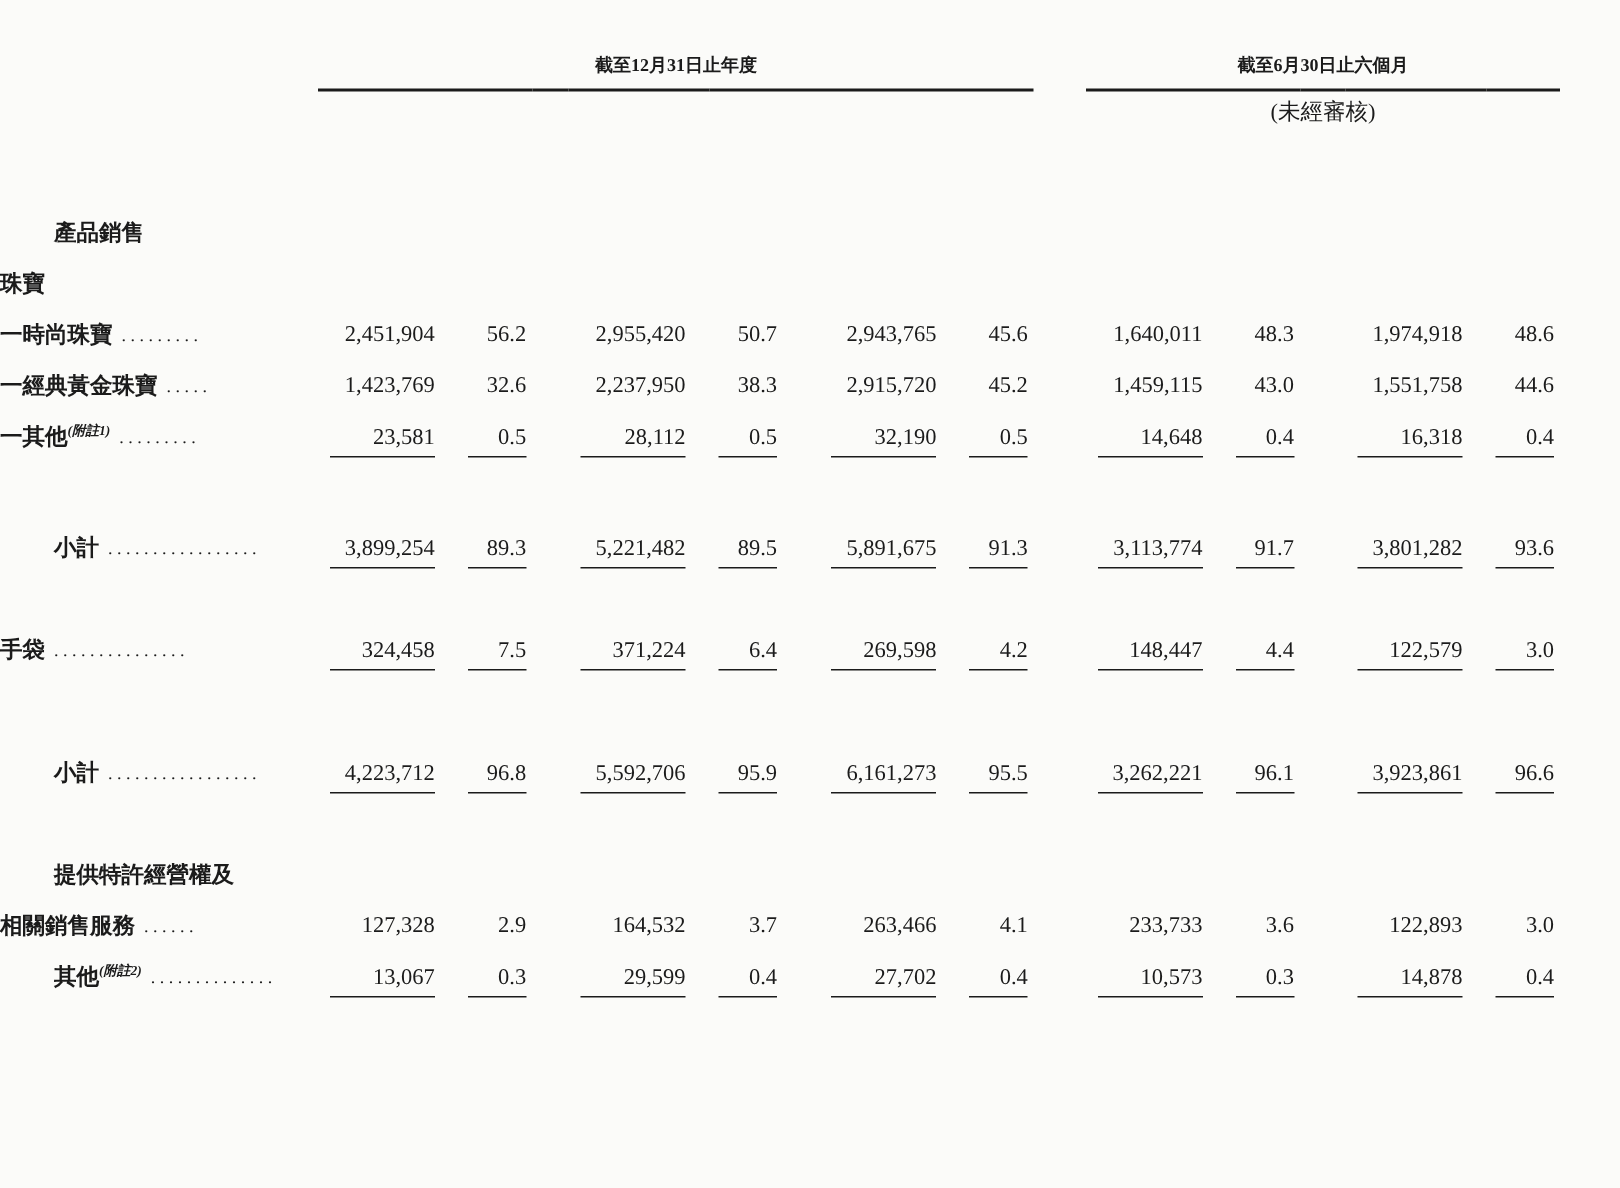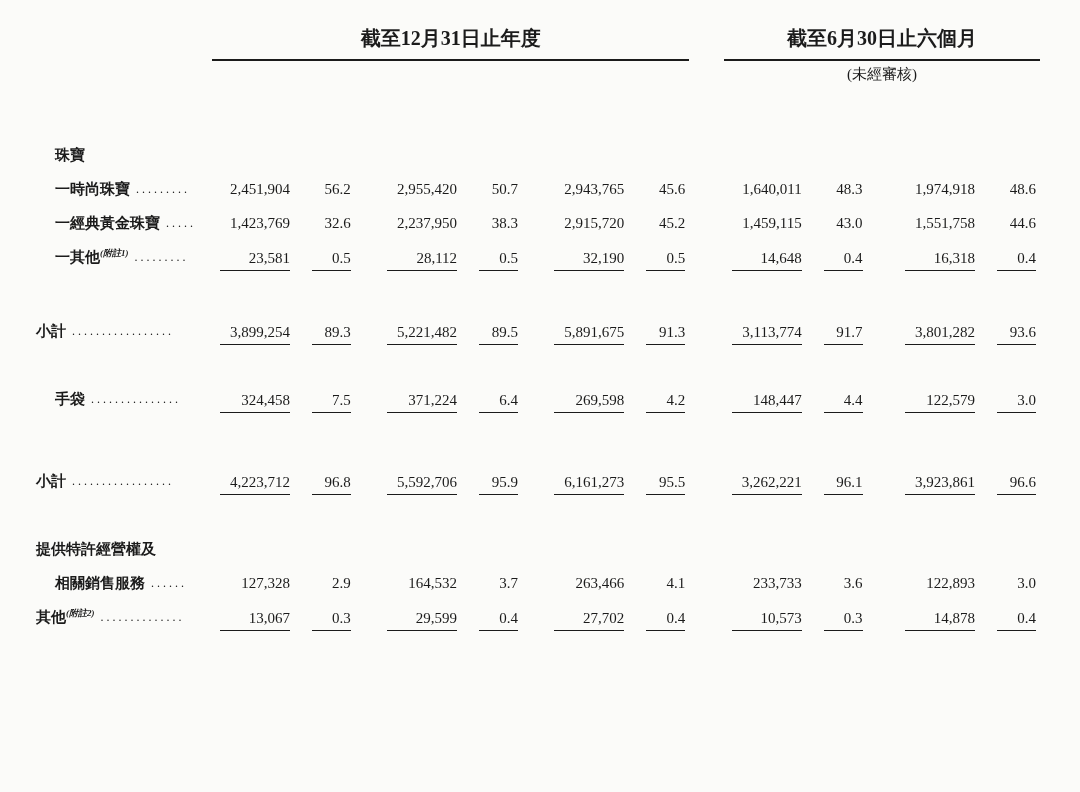--- a/index.html
+++ b/index.html
@@ -30,21 +30,21 @@
   col.c-gap2  { width: 24px; }
   col.c-gap3  { width: 34px; }
   col.c-gap4  { width: 30px; }
   td { padding: 0; vertical-align: bottom; }
 
   
   tr.period-row td { height: 40px; }
   td.period {
     text-align: center;
     font-weight: bold;
-    font-size: 20px;
+    font-size: 12px;
     border-bottom: 2px solid #1b1b1b;
     padding-bottom: 7px;
     white-space: nowrap;
   }
   tr.year-row td { height: 40px; }
   td.year {
     text-align: center;
     font-weight: bold;
     font-size: 14px;
     border-bottom: 1.5px solid #1b1b1b;
@@ -89,21 +89,21 @@
     font-size: 12px;
     letter-spacing: 3px;
     vertical-align: 1px;
   }
   td.label sup.fn {
     font-style: italic;
     font-size: 9px;
     letter-spacing: 0;
   }
   .indent-0 { padding-left: 36px; }
-  .indent-1 { padding-left: 55px; }
+  .indent-1 { }
 
   td.num { padding-right: 16px; }
   td.pct { padding-right: 4px; }
   .cl {
     text-align: right;
     font-size: 15px;
     white-space: nowrap;
     padding-bottom: 3px;
   }
   td.num .cl { margin-left: 8px; }
@@ -157,20 +157,23 @@
       <td class="note" colspan="5">(未經審核)</td>
     </tr>
 
     <tr class="spacer-top">
           <td colspan="15"></td>
         </tr>
 
     </tbody>
       <tbody id="rows">
         <tr class="data-row">
+          <td class="label indent-0" colspan="15"><span class="lab-text">產品銷售</span></td>
+        </tr>
+        <tr class="data-row">
           <td class="label indent-1" colspan="15"><span class="lab-text">珠寶</span></td>
         </tr>
         <tr class="data-row">
           <td class="label indent-1"><span class="lab-text">一時尚珠寶</span><span class="dots"> .........</span></td>
           <td class="num">
             <div class="cl none">2,451,904</div>
           </td>
           <td class="pct">
             <div class="cl none">56.2</div>
           </td>

